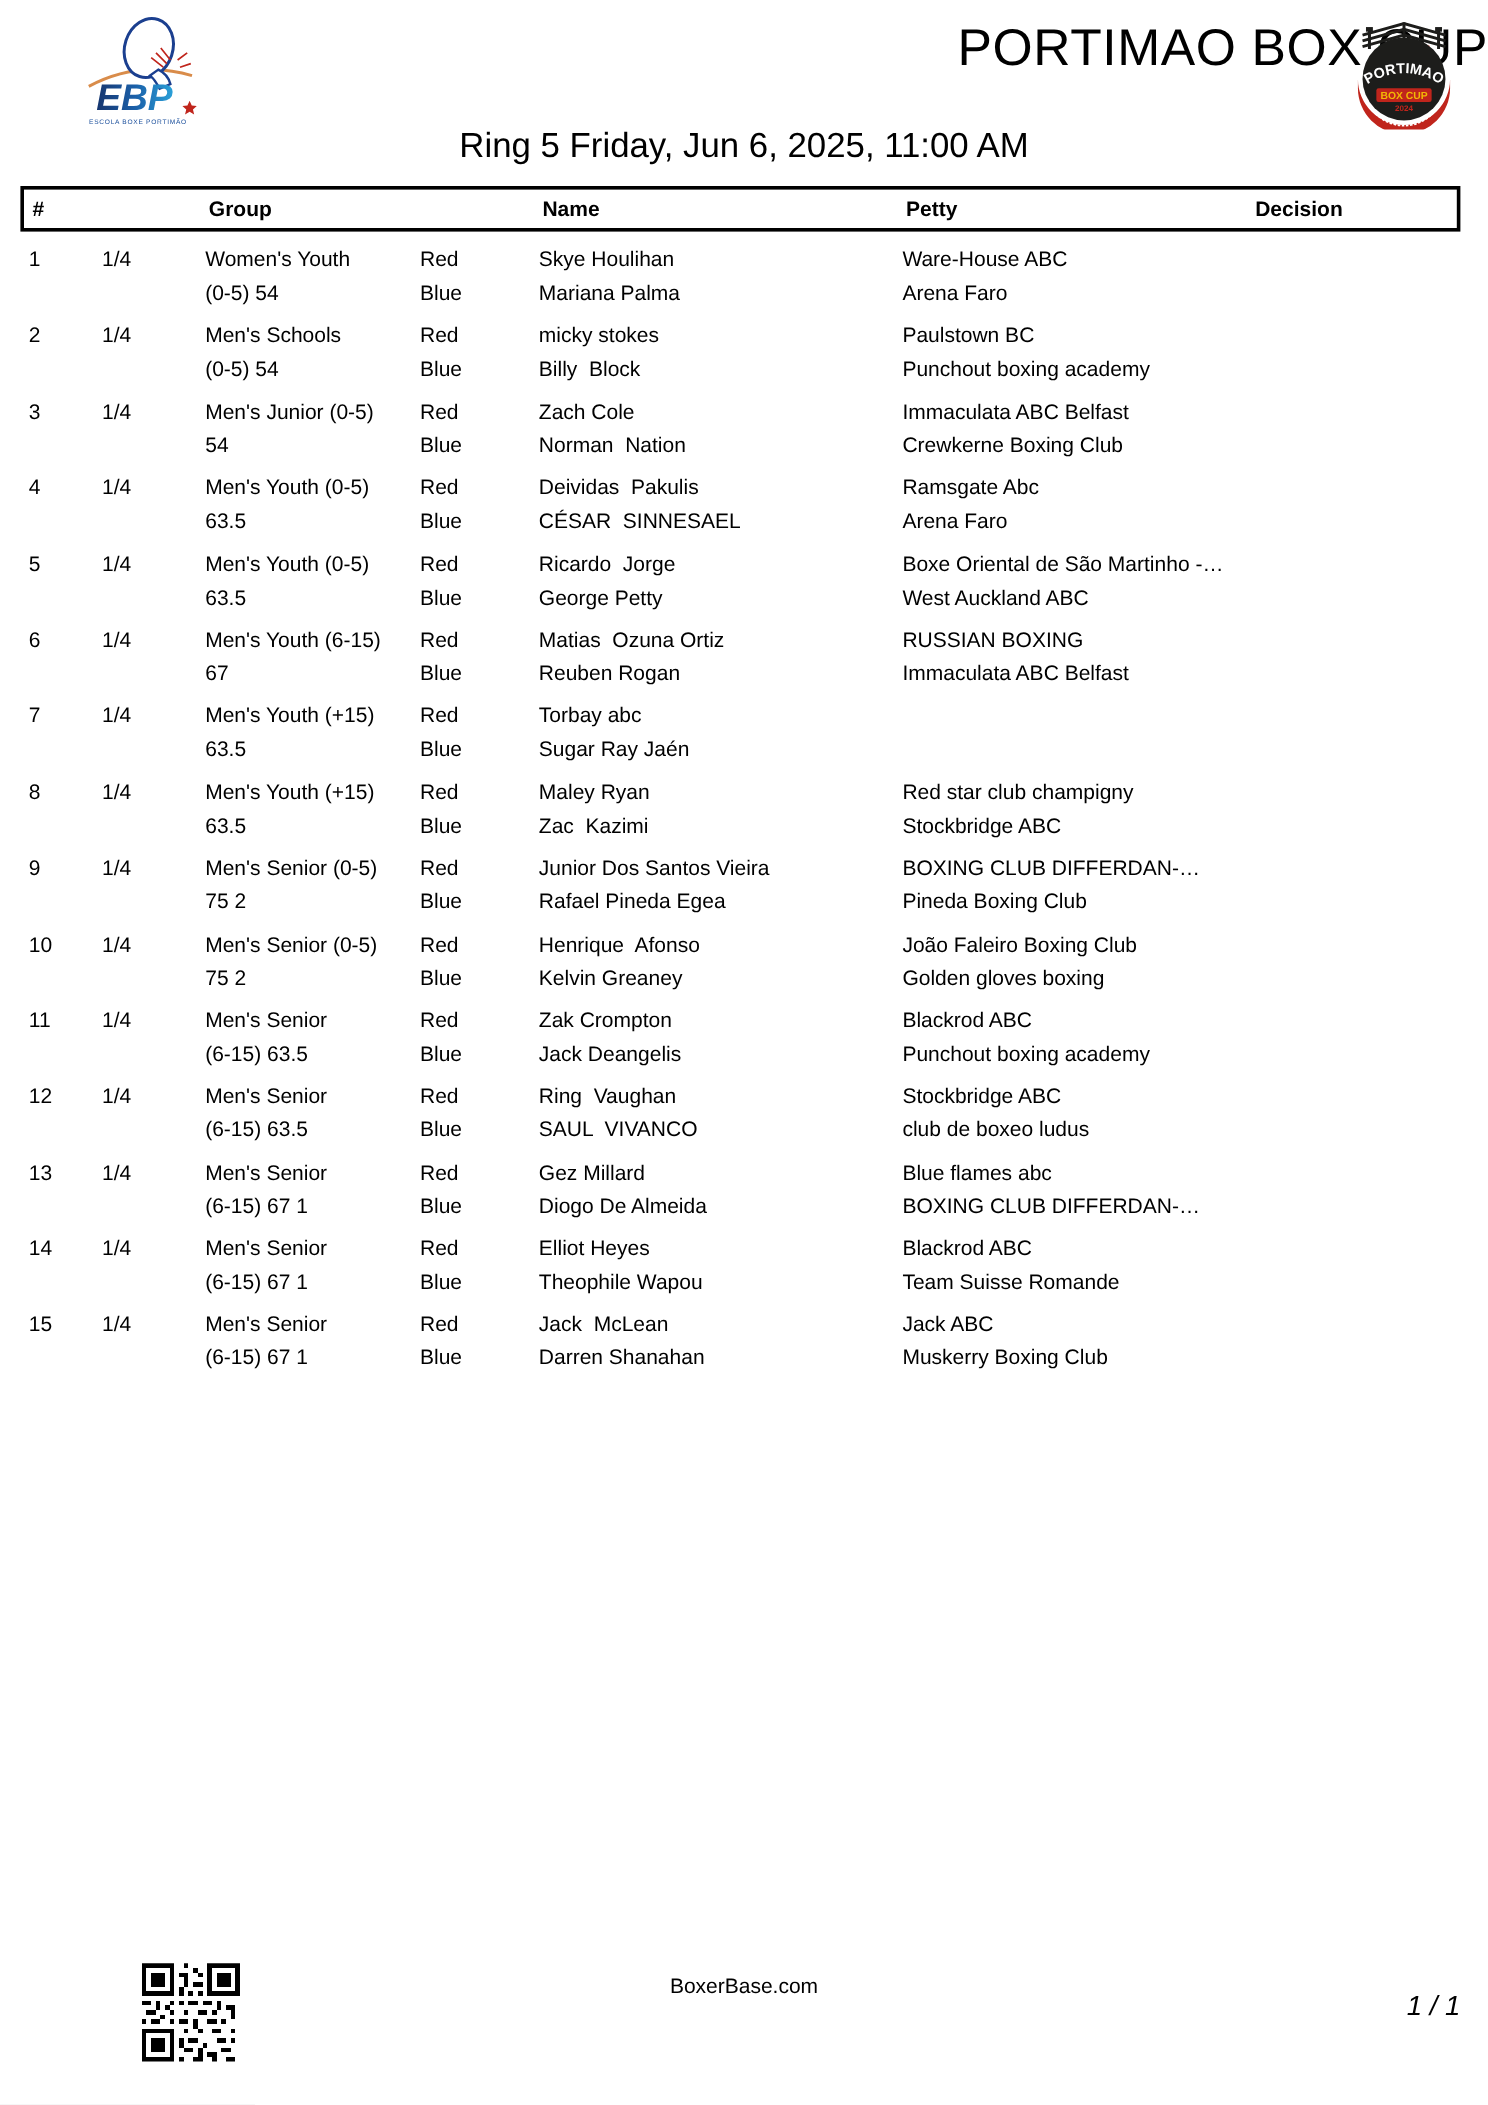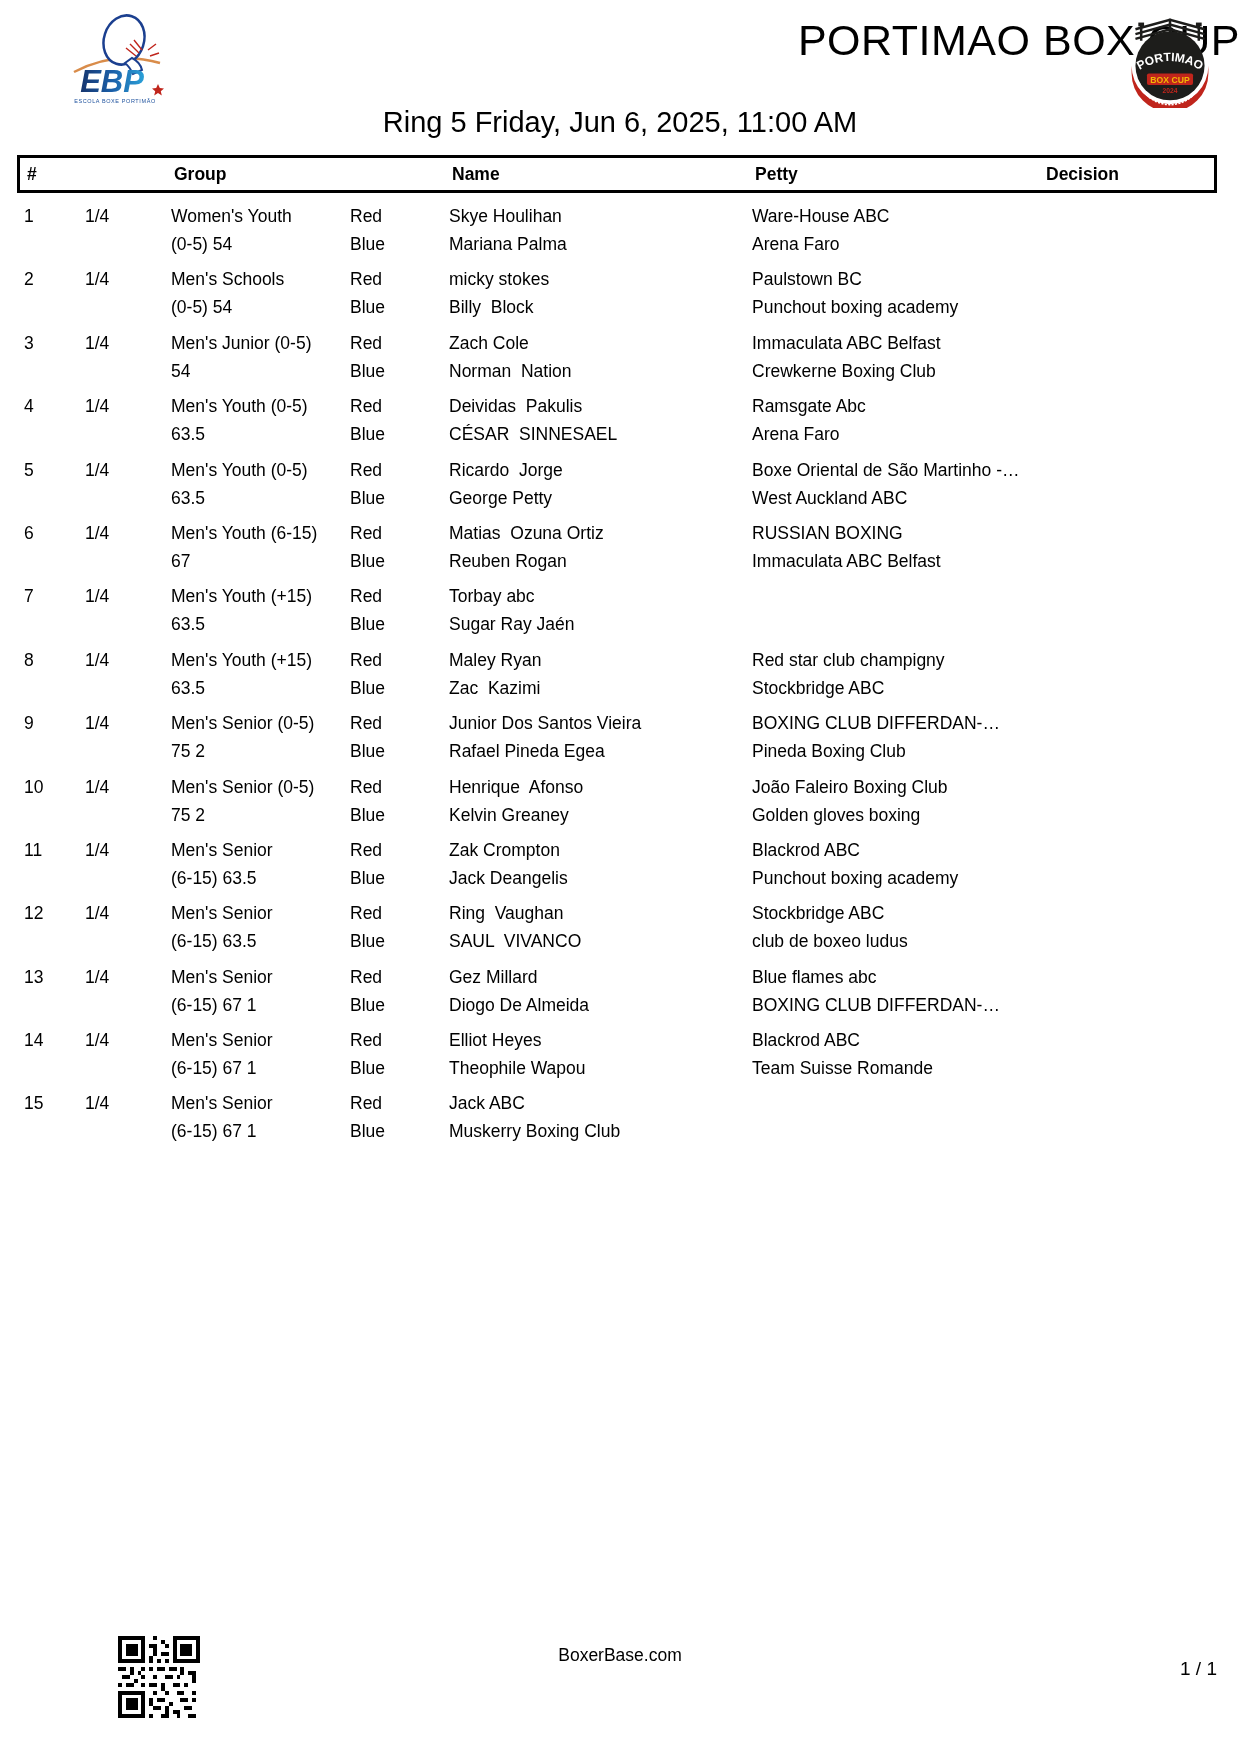--- a/index.html
+++ b/index.html
@@ -34,21 +34,21 @@
   }
   .cell { white-space:pre; }
   .cell-group { white-space:pre-line; }
   .two-line div { white-space:pre; }
   
   .qr { position:absolute; left:118px; top:1636px; width:82px; height:82px; }
   .footer-center {
     position:absolute; left:0; right:0; top:1642px; text-align:center;
     font-size:17.5px; line-height:26px;
   }
-  .page-num { position:absolute; right:23px; top:1658px; font-size:19px; }
+  .page-num { position:absolute; right:23px; top:1658px; font-size:23px;font-style:italic; }
 </style>
 </head>
 <body>
 
 <div class="page">
 
   <div class="logo-left">
     <svg viewBox="0 0 132 100" width="132" height="100">
       <defs>
         <linearGradient id="ebpGrad" x1="0" y1="0" x2="1" y2="0">
@@ -389,20 +389,24 @@
     <div class="bout">
       <div class="cell">15</div>
       <div class="cell">1/4</div>
       <div class="cell-group">Men's Senior
 (6-15) 67 1</div>
       <div class="two-line">
         <div>Red</div>
         <div>Blue</div>
       </div>
       <div class="two-line">
+        <div>Jack  McLean</div>
+        <div>Darren Shanahan</div>
+      </div>
+      <div class="two-line">
         <div>Jack ABC</div>
         <div>Muskerry Boxing Club</div>
       </div>
       <div class="cell"></div>
     </div>
   </div>
   </div>
 
   <div class="qr">
     <svg viewBox="0 0 21 21" width="82" height="82" shape-rendering="crispEdges">

